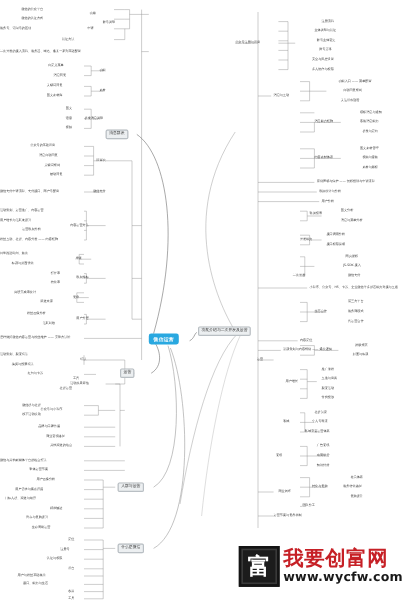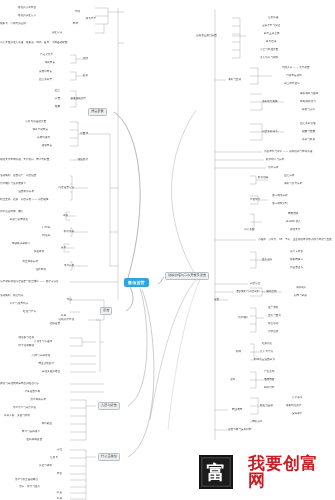--- a/index.html
+++ b/index.html
@@ -7,21 +7,21 @@
   #canvas{position:relative;width:335px;height:500px;background:#ffffff;}
   svg.links{position:absolute;left:0;top:0;width:335px;height:500px;overflow:visible;}
   .leaf{position:absolute;font-size:2.6px;line-height:1.05;color:#3a3a3a;white-space:nowrap;letter-spacing:0;transform-origin:left center;}
   .leaf.r{text-align:left;}
   .leaf.l{text-align:right;transform-origin:right center;}
   .catbox{position:absolute;font-size:3.2px;line-height:1;color:#2f2f2f;background:#eceff1;border:0.4px solid #b9bfc4;border-radius:1.5px;padding:1.2px 2px;white-space:nowrap;box-shadow:0 0 0.5px rgba(0,0,0,.08);}
   .centernode{position:absolute;font-size:4px;line-height:1;color:#ffffff;background:#29a8e0;border-radius:2px;padding:2.5px 4px;white-space:nowrap;font-weight:bold;letter-spacing:.2px;}
   .wm{position:absolute;display:flex;align-items:center;gap:3px;}
   .wm-badge{width:30px;height:30px;background:#1c1c1c;border:2px solid #141414;display:flex;align-items:center;justify-content:center;box-shadow:inset 0 0 0 1.5px #3a3a3a;}
   .wm-badge span{color:#fff;font-size:19px;font-weight:bold;line-height:1;font-family:"DejaVu Sans","Liberation Sans",sans-serif;}
-  .wm-txt{display:flex;flex-direction:column;line-height:1;margin-left:12px;}
+  .wm-txt{display:flex;flex-direction:column;line-height:1;}
   .wm-cn{color:#c62026;font-size:17px;font-weight:bold;letter-spacing:0.5px;}
   .wm-url{color:#1a1a1a;font-size:10.5px;font-weight:bold;letter-spacing:0.2px;margin-top:1px;}
 </style>
 </head>
 <body>
 
 <div id="canvas" style="background: rgb(255, 255, 255);">
 
   <svg class="links" viewBox="0 0 335 500">
     <g stroke="#8a8a8a" stroke-width="0.35" fill="none">
@@ -294,16 +294,17 @@
     </div>
 
   <div class="centernode" id="center-node" style="left: 124px; top: 278px; background: rgb(41, 168, 224); color: rgb(255, 255, 255);">微信运营</div>
 
   <div class="wm" id="watermark" style="left: 199px; top: 455px;">
     <div class="wm-badge">
       <span>富</span>
     </div>
     <div class="wm-txt">
       <div class="wm-cn" style="color: rgb(198, 32, 38);">我要创富网</div>
+      <div class="wm-url">www.wycfw.com</div>
     </div>
   </div>
 
 </div>
 
 </body></html>

